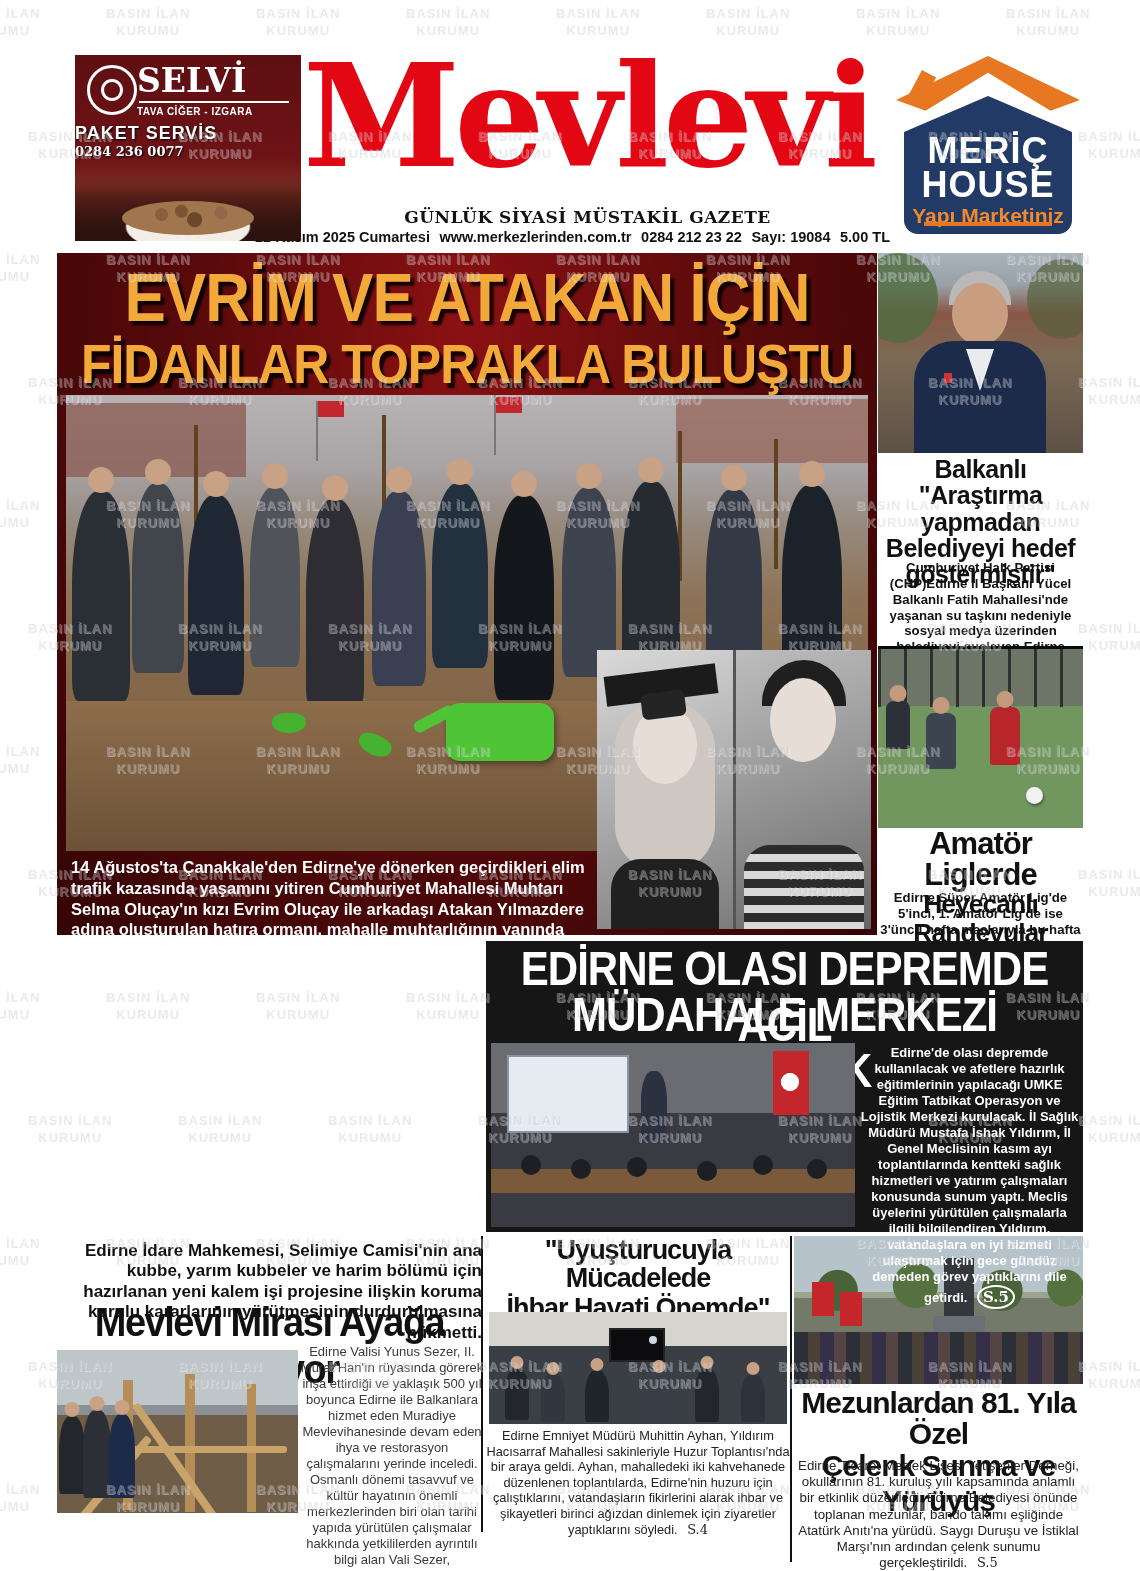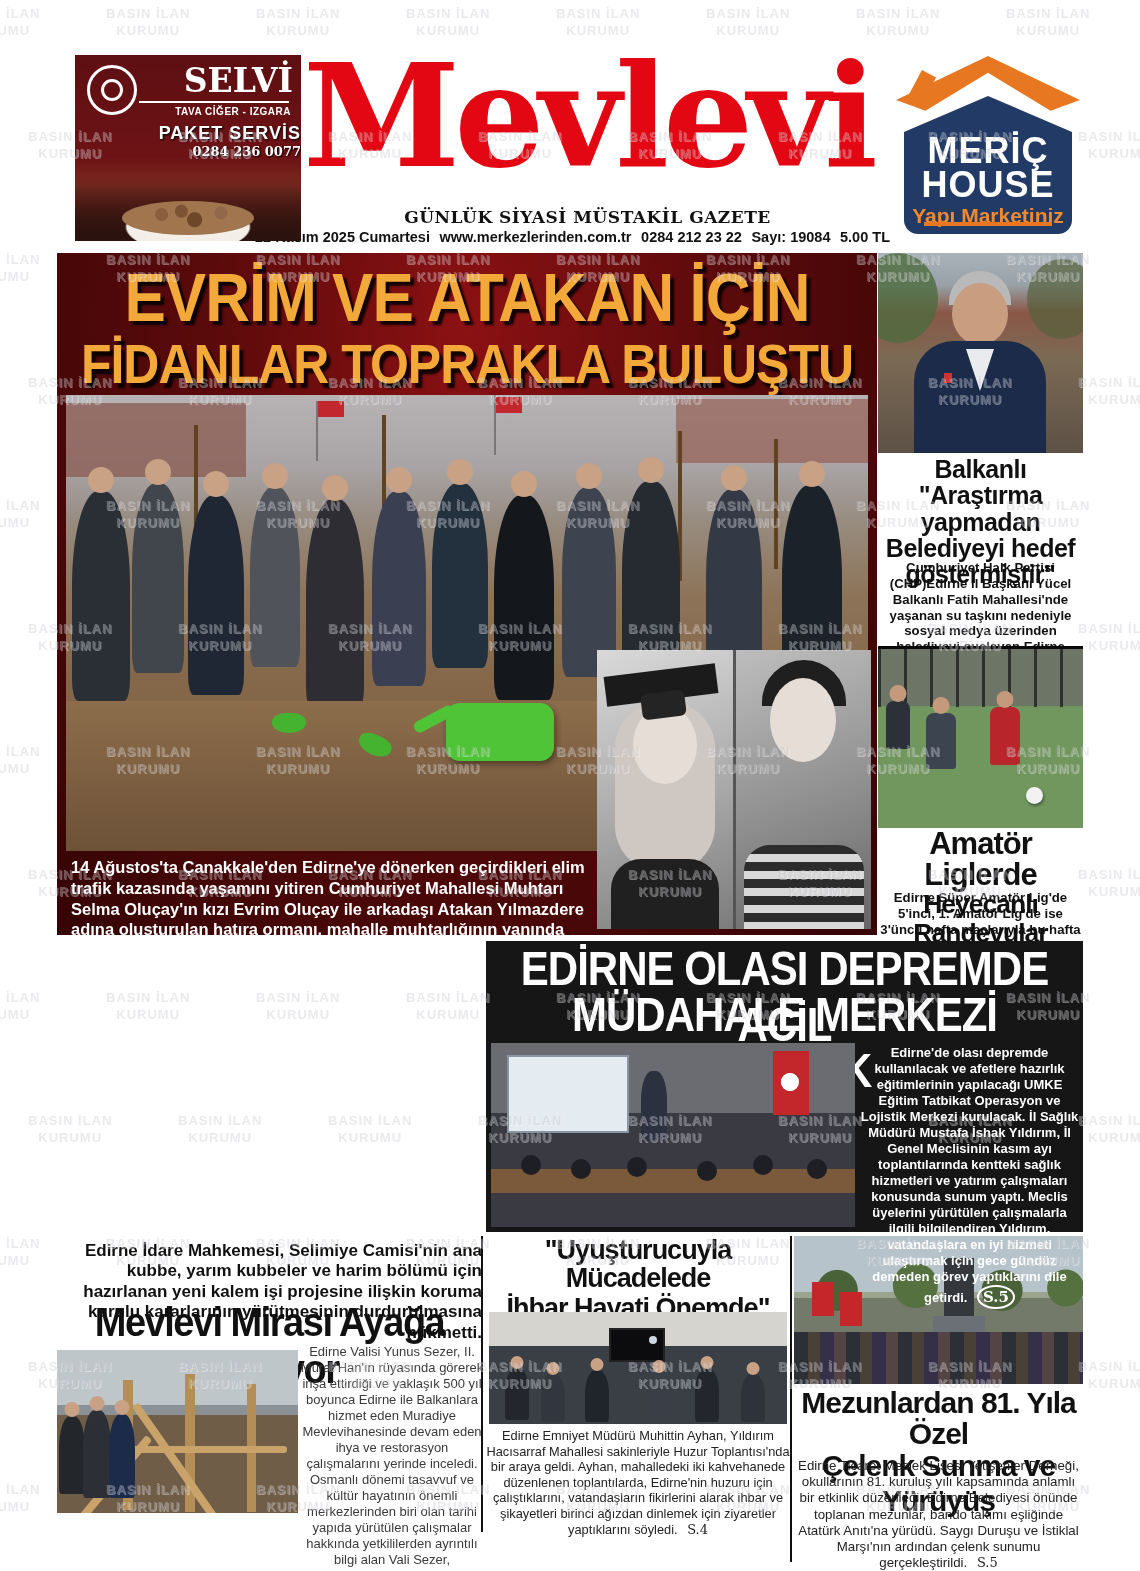--- a/index.html
+++ b/index.html
@@ -15,21 +15,21 @@
   .wm {
     position:absolute; white-space:pre; text-align:center;
     font-weight:bold; font-size:13px; line-height:1.3; letter-spacing:1px;
     color:#c9c9d1; opacity:.38; text-shadow:1px 1px 0 #fff;
   }
 
   
   .selvi {
     left:75px; top:55px; width:226px; height:186px; z-index:5;
     background:linear-gradient(180deg,#5e0f12 0%,#6d1316 55%,#7a2a20 70%,#3c1410 100%);
-    color:#fff; text-align:right; overflow:hidden;
+    color:#fff; text-align:left; overflow:hidden;
   }
   .selvi-top { position:relative; height:66px; }
   .selvi-logo {
     position:absolute; left:12px; top:10px; width:44px; height:44px;
     border:3px solid #fff; border-radius:50%;
   }
   .selvi-logo::after {
     content:""; position:absolute; left:11px; top:11px; width:16px; height:16px;
     border:3px solid #fff; border-radius:50%;
   }

